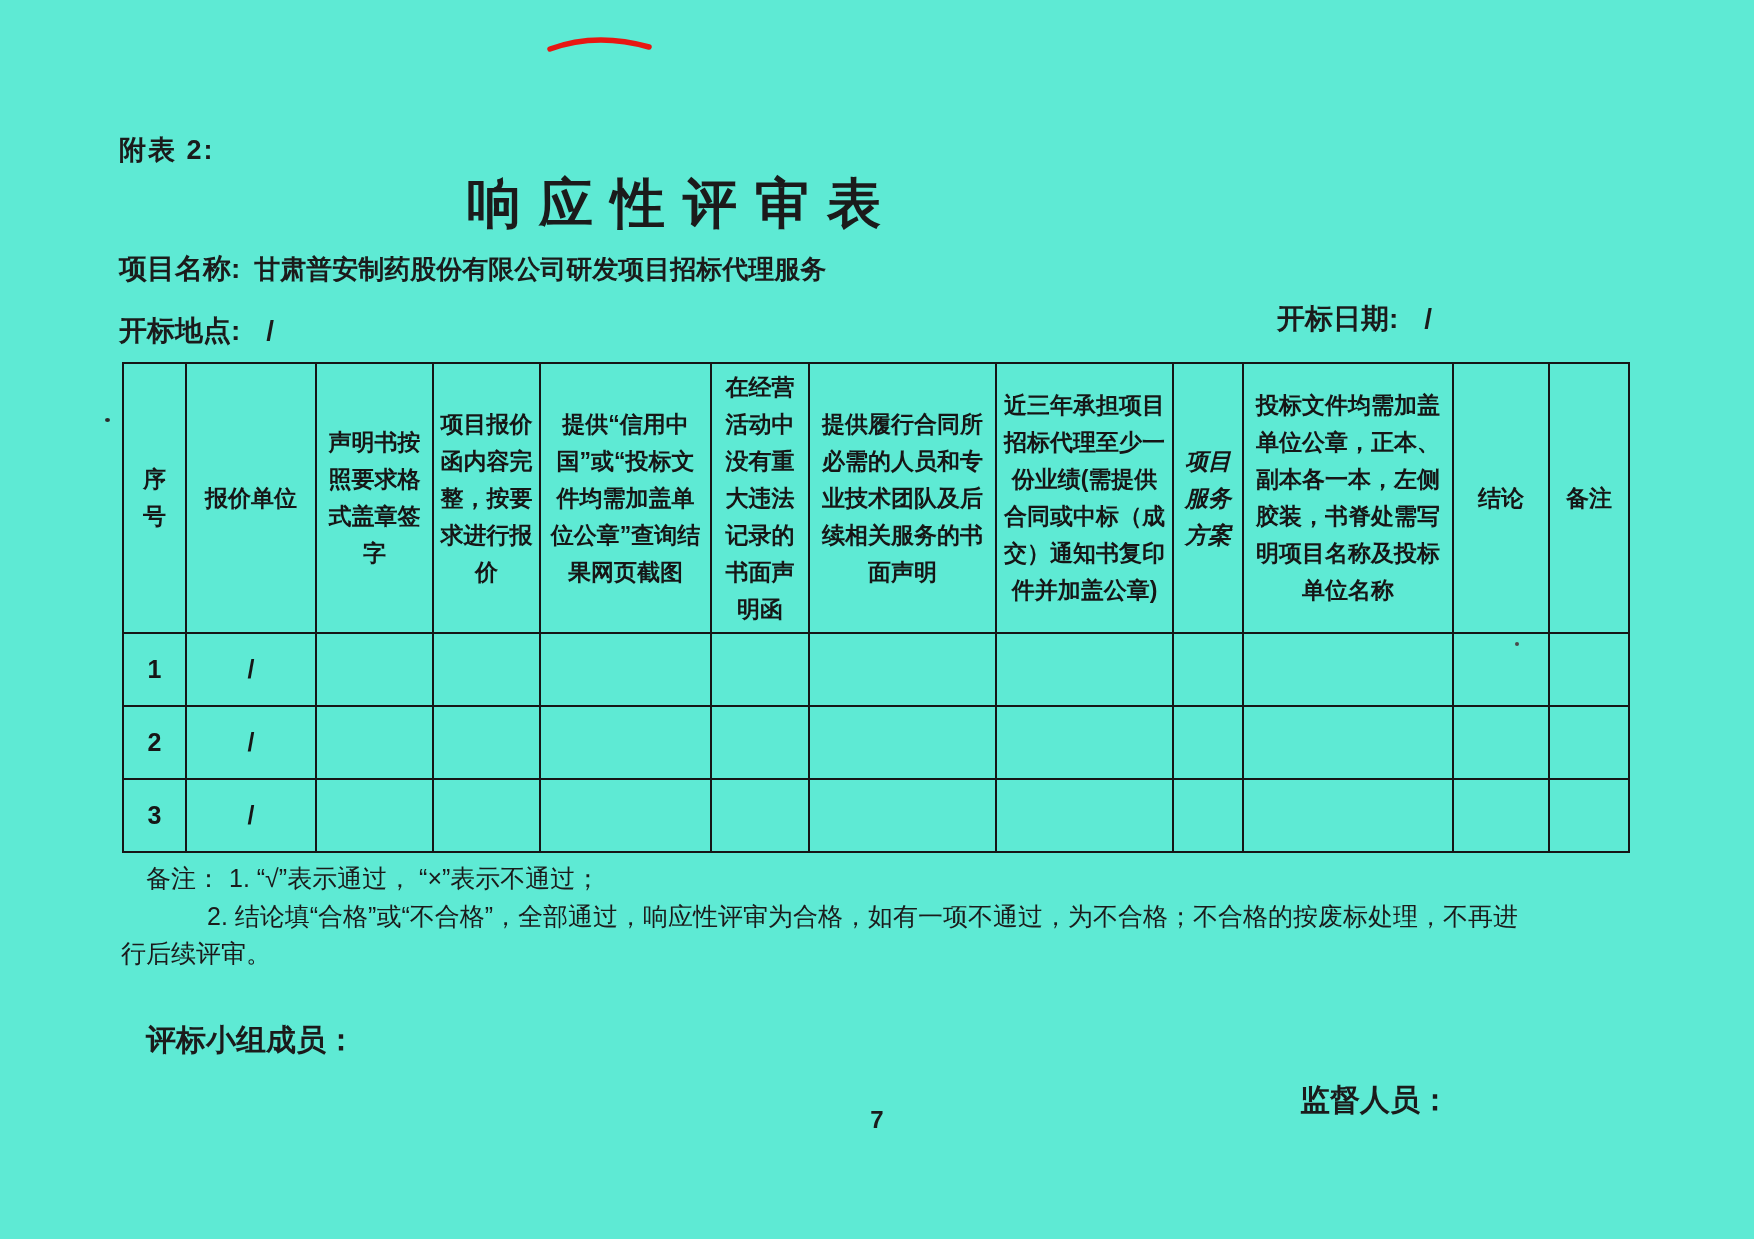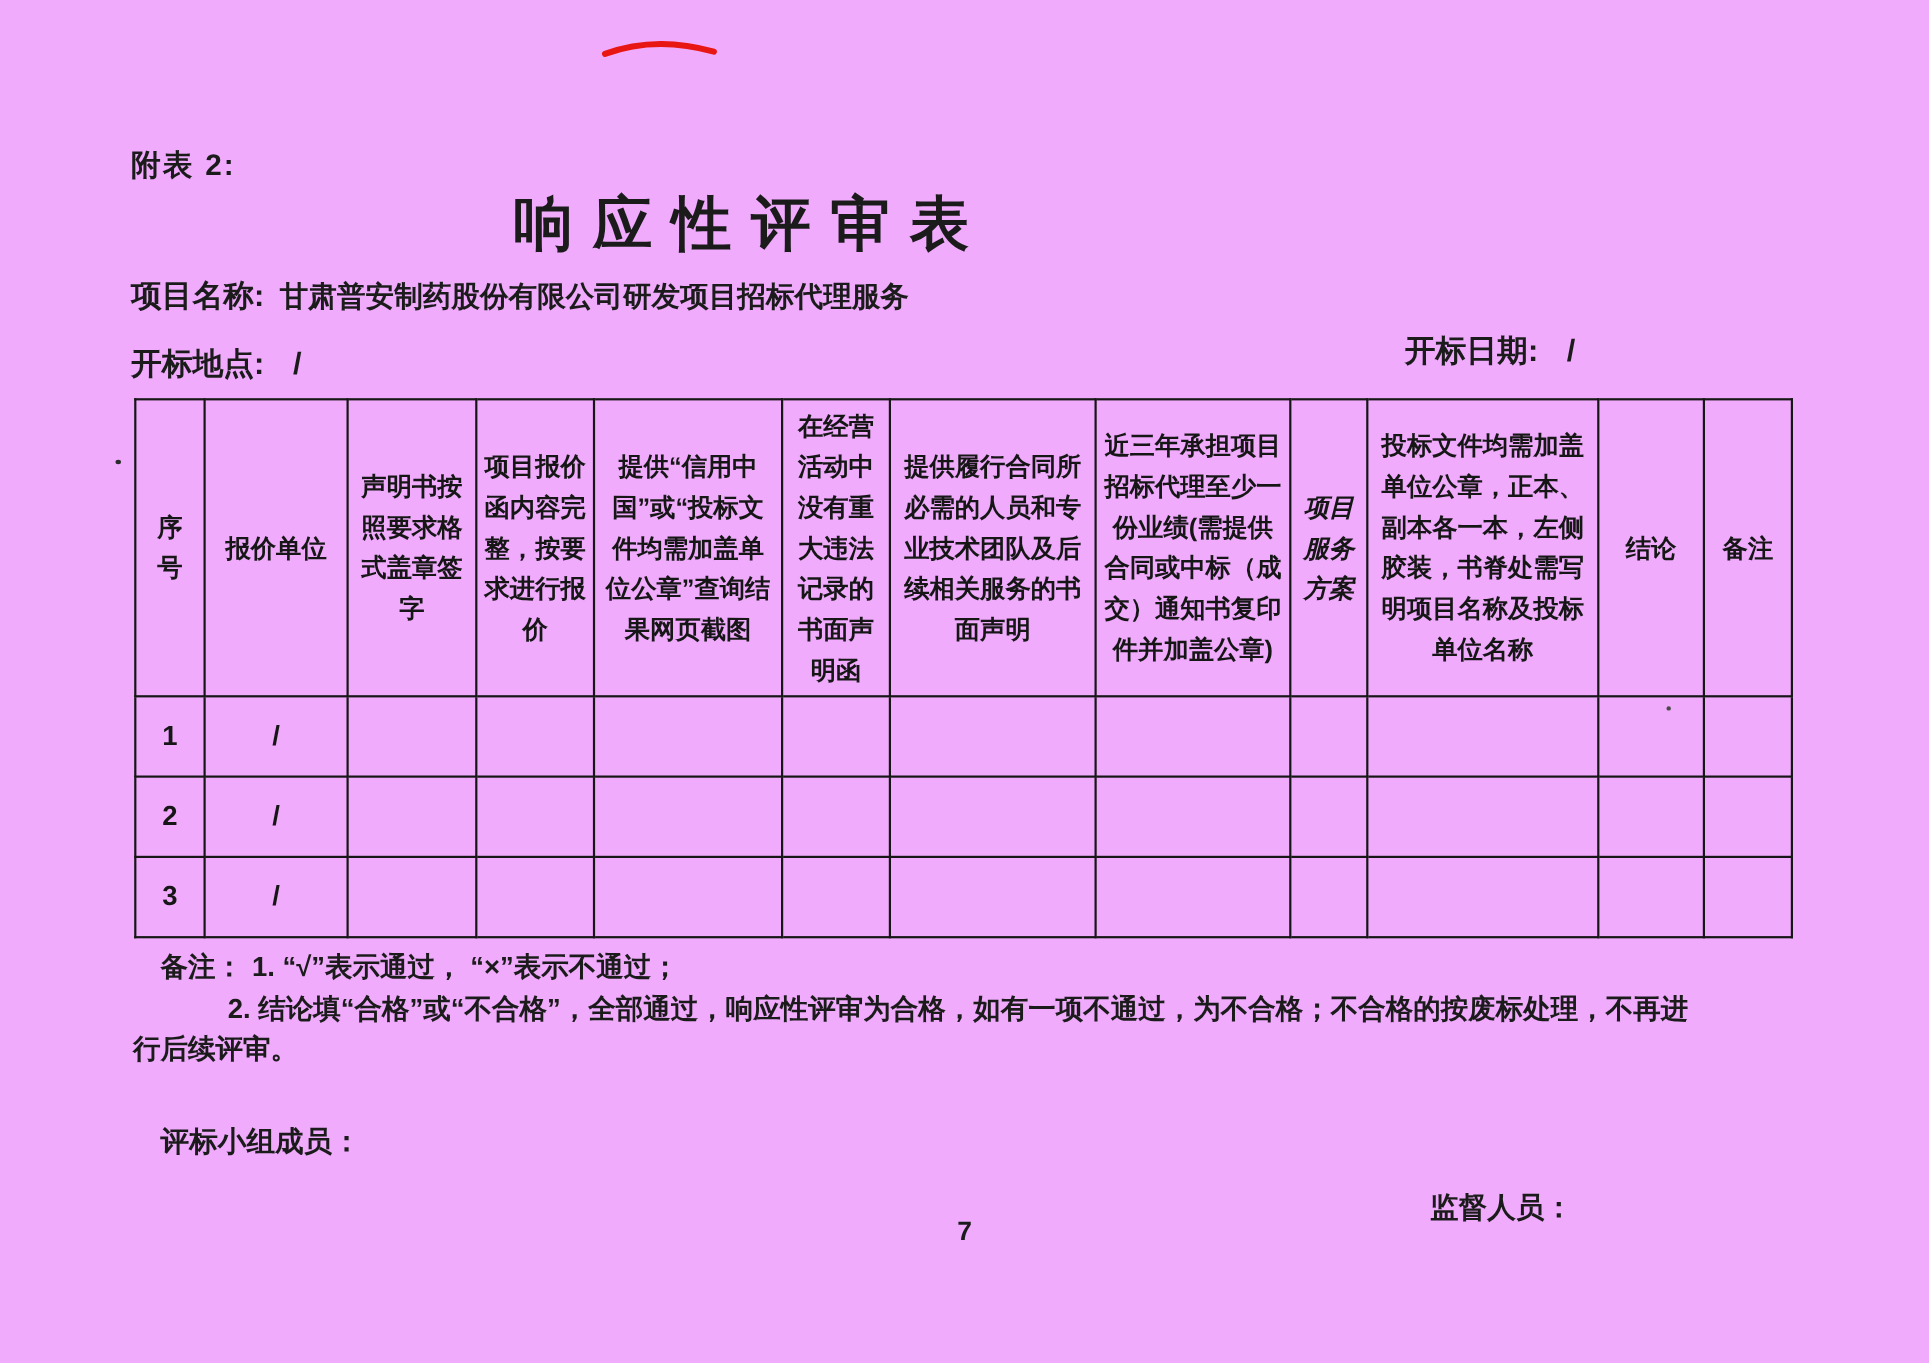--- a/index.html
+++ b/index.html
@@ -1,19 +1,19 @@
 <!DOCTYPE html>
 <html><head>
 <meta charset="utf-8">
 <style>
   html,body{margin:0;padding:0;background:#ffffff;}
   .page{
     position:relative;
     width:1754px;height:1239px;
-    background:#f0abfc;
+    background:#5eead4;
     font-family:"Liberation Sans", sans-serif;
     color:#1b1b1b;
     overflow:hidden;
   }
   .abs{position:absolute;}
 
   
   .red-arc{left:546px;top:30px;width:108px;height:26px;}
 
   
@@ -48,29 +48,29 @@
   .review-table td{font-size:25px;font-weight:700;}
   col.w-serial{width:63px;}  col.w-unit{width:130px;}  col.w-decl{width:117px;}
   col.w-quote{width:107px;}  col.w-credit{width:171px;} col.w-illegal{width:98px;}
   col.w-perform{width:187px;} col.w-record{width:177px;} col.w-plan{width:70px;}
   col.w-seal{width:210px;}   col.w-concl{width:96px;}   col.w-remark{width:80px;}
   .hw-serial{width:26px;margin:15px auto;}
   .hw-plan{width:50px;margin:0 auto;font-style:italic;}
   .hw-illegal{width:78px;margin:0 auto;}
 
   
-  .note-line{font-size:25px;font-weight:700;white-space:nowrap;}
+  .note-line{font-size:25px;font-weight:400;white-space:nowrap;}
   .note-1{left:146px;top:862px;}
   .note-1 .note-label{margin-right:8px;}
   .note-2{left:207px;top:900px;}
   .note-2-wrap{left:121px;top:937px;}
   .note-3{left:207px;top:973px;}
 
   
-  .footer-label{font-size:26px;font-weight:800;white-space:nowrap;}
+  .footer-label{font-size:30px;font-weight:800;white-space:nowrap;}
   .team{left:146px;top:1020px;}
   .supervisor{left:1300px;top:1080px;font-family:Liberation Serif, serif;}
 
   .page-number{left:0;top:1106px;width:1754px;text-align:center;font-size:24px;font-weight:700;}
 
   
   .dot-a{left:105px;top:418px;width:5px;height:4px;background:#2b2b2b;border-radius:50%;}
   .dot-b{left:1515px;top:642px;width:4px;height:4px;background:#4a4a4a;border-radius:50%;}
 </style>
 </head>

